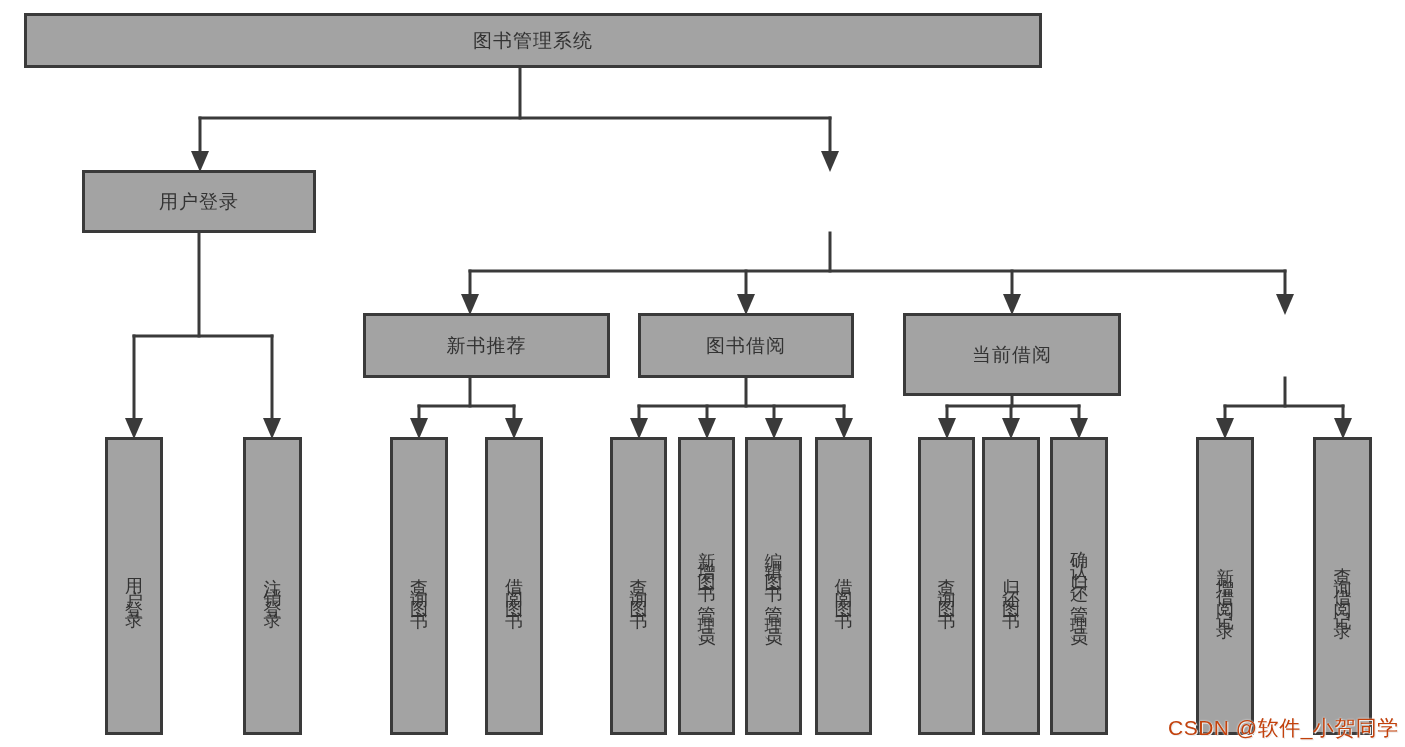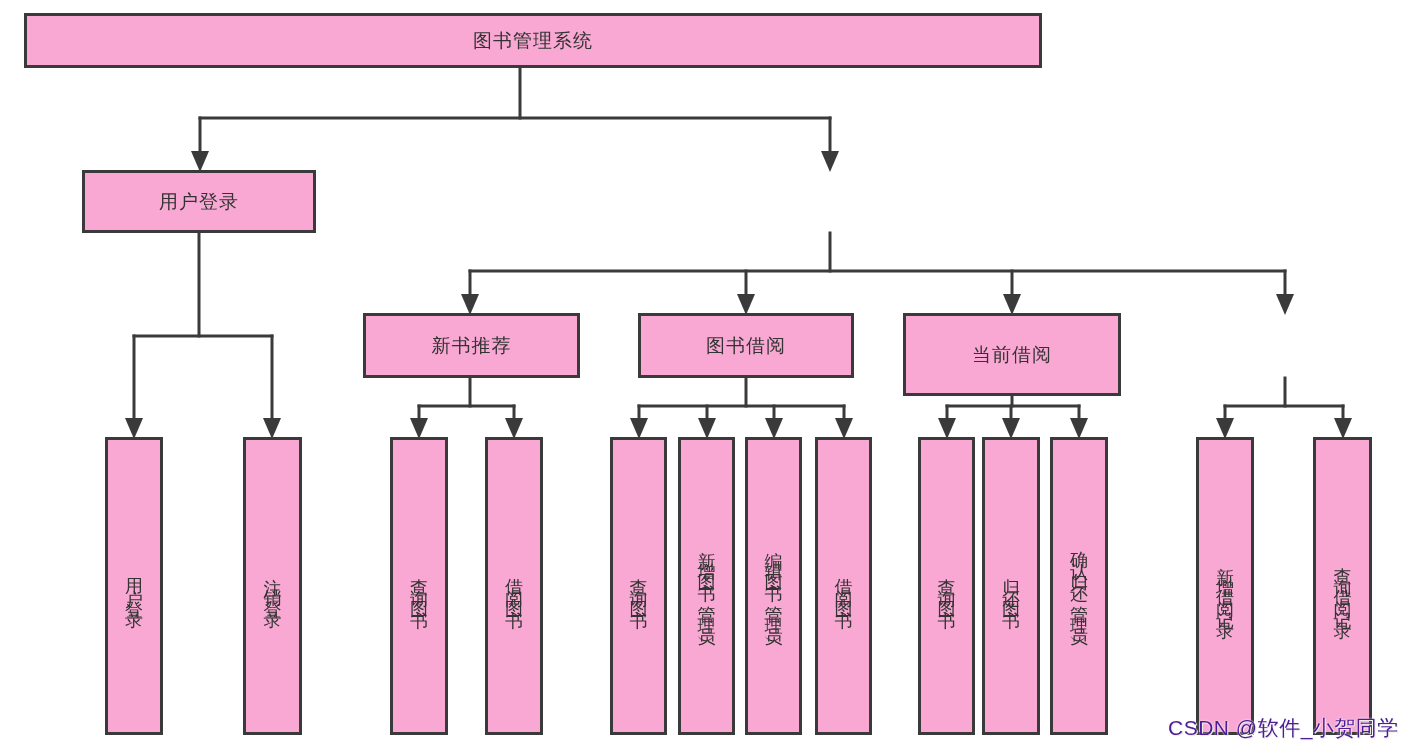--- a/index.html
+++ b/index.html
@@ -13,21 +13,21 @@
   }
   #connectors {
     position:absolute;
     left:0; top:0;
     width:1405px; height:747px;
     z-index:1;
   }
   .node {
     position:absolute;
     box-sizing:border-box;
-    background:#f9a8d4;
+    background:#a3a3a3;
     border:3px solid #3a3a3a;
     display:flex;
     align-items:center;
     justify-content:center;
     color:#333333;
     z-index:2;
   }
   .node.h span {
     font-size:19px;
     letter-spacing:1px;
@@ -37,21 +37,21 @@
     writing-mode:vertical-rl;
     font-size:18px;
     letter-spacing:11px;
     line-height:1;
   }
   .watermark {
     position:absolute;
     left:1168px;
     top:714px;
     font-size:21px;
-    color:#4c1d95;
+    color:#c2410c;
     text-shadow:0 0 2px #ffffff, 1px 1px 0 #e8e8e8;
     letter-spacing:0.5px;
     z-index:5;
     white-space:nowrap;
   }
 </style>
 </head>
 <body>
 
 <div class="canvas">
@@ -112,21 +112,21 @@
     </svg>
 
   <div class="node h" style="left:24px;top:13px;width:1018px;height:55px">
     <span>图书管理系统</span>
   </div>
 
   <div class="node h" style="left:82px;top:170px;width:234px;height:63px">
     <span>用户登录</span>
   </div>
 
-  <div class="node h" style="left:363px;top:313px;width:217px;height:65px">
+  <div class="node h" style="left:363px;top:313px;width:247px;height:65px">
     <span>新书推荐</span>
   </div>
   <div class="node h" style="left:638px;top:313px;width:216px;height:65px">
     <span>图书借阅</span>
   </div>
   <div class="node h" style="left:903px;top:313px;width:218px;height:83px">
     <span>当前借阅</span>
   </div>
 
   <div class="node v" style="left:105px;top:437px;width:58px;height:298px">

